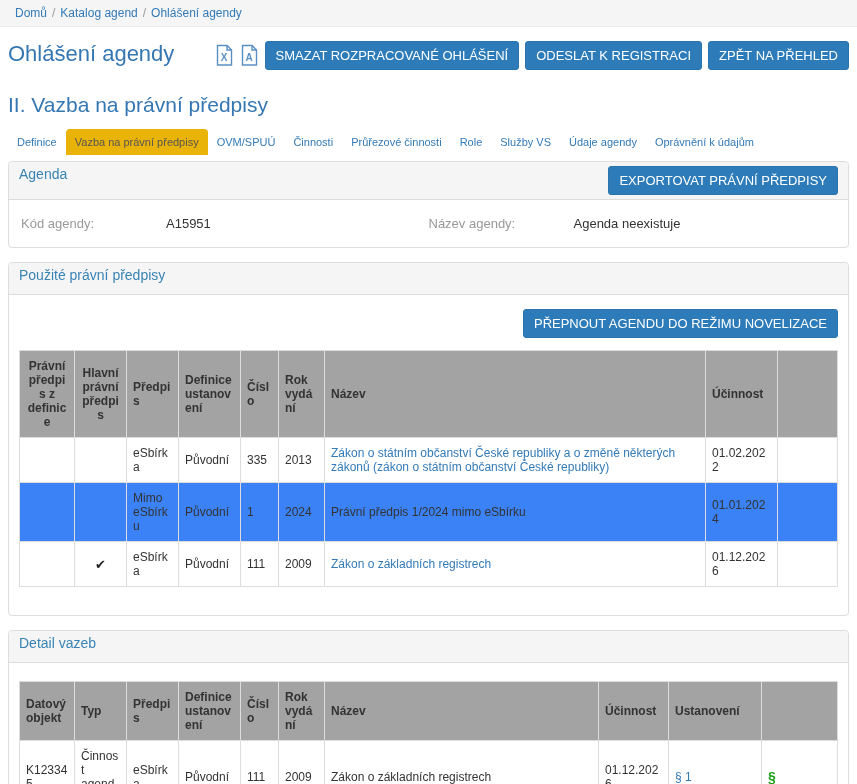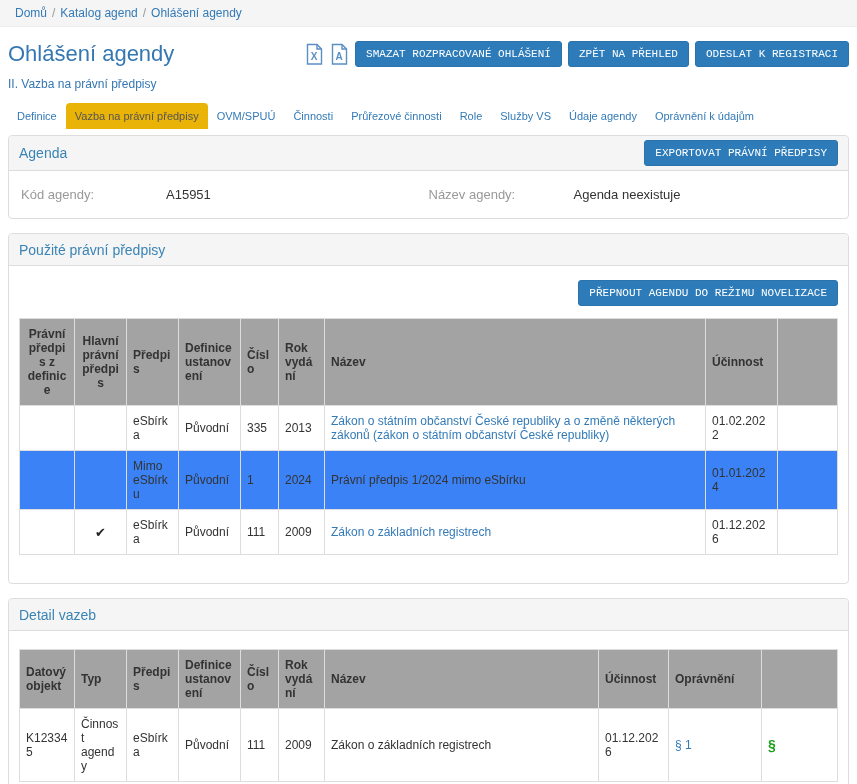--- a/index.html
+++ b/index.html
@@ -27,28 +27,28 @@
   
   .header-row { display: flex; align-items: flex-start; margin-top: 14px; }
   h1.page-title { font-size: 22px; font-weight: 400; color: #3577b2; flex: 1 1 auto; }
   .header-actions { display: flex; align-items: center; gap: 6px; }
   .file-icon { display: inline-block; width: 19px; height: 23px; cursor: pointer; }
   .btn {
     display: inline-block;
     background: #2d7cb9;
     border: 1px solid #2a73ac;
     color: #fff;
-    font-size: 11px;
-    font-family: Liberation Mono, monospace;
+    font-size: 13px;
+    font-family: Liberation Sans, sans-serif;
     padding: 6px 10px;
     border-radius: 3px;
     cursor: pointer;
     white-space: nowrap;
   }
-  h2.page-subtitle { font-size: 12px; font-weight: 400; color: #3577b2; margin: 10px 0 12px; }
+  h2.page-subtitle { font-size: 21px; font-weight: 400; color: #3577b2; margin: 23px 0 12px; }
 
   
   .tabs { list-style: none; display: flex; flex-wrap: nowrap; font-size: 11px; margin-bottom: 6px; }
   .tabs li {
     padding: 7px 9px;
     color: #337ab7;
     cursor: pointer;
     white-space: nowrap;
     border-radius: 4px 4px 0 0;
   }
@@ -56,21 +56,21 @@
 
   
   .panel { border: 1px solid #ddd; border-radius: 4px; margin-bottom: 14px; background: #fff; }
   .panel-header {
     background: #f5f5f5;
     border-bottom: 1px solid #ddd;
     border-radius: 4px 4px 0 0;
     padding: 4px 10px;
     min-height: 32px;
     display: flex;
-    align-items: center;
+    align-items: flex-start;
   }
   .panel-header .panel-title { color: #3984b5; font-size: 14px; flex: 1 1 auto; }
   .panel-body { padding: 10px; }
 
   
   .field-row { display: flex; align-items: center; padding: 6px 2px; }
   .field-label { color: #999; width: 145px; flex: 0 0 auto; }
   .field-value { color: #333; }
   .field-pair { display: flex; flex: 1 1 50%; align-items: center; }
 
@@ -114,22 +114,22 @@
           </svg>
         </span>
         <span class="file-icon">
           <svg viewBox="0 0 19 23" width="19" height="23">
             <path d="M2.5 1.5 h9.5 l4.5 4.5 v15 h-14 z" fill="#fff" stroke="#5a8fc4" stroke-width="1.4"></path>
             <path d="M12 1.5 v4.5 h4.5" fill="none" stroke="#5a8fc4" stroke-width="1.4"></path>
             <text x="9" y="17" font-size="10" font-weight="bold" fill="#5a8fc4" text-anchor="middle" font-family="Liberation Sans, sans-serif">A</text>
           </svg>
         </span>
         <button class="btn">SMAZAT ROZPRACOVANÉ OHLÁŠENÍ</button>
+        <button class="btn">ODESLAT K REGISTRACI</button>
         <button class="btn">ZPĚT NA PŘEHLED</button>
-        <button class="btn">ODESLAT K REGISTRACI</button>
       </div>
     </div>
     <h2 class="page-subtitle">II. Vazba na právní předpisy</h2>
 
     <ul class="tabs">
       <li>Definice</li>
       <li class="active">Vazba na právní předpisy</li>
       <li>OVM/SPUÚ</li>
       <li>Činnosti</li>
       <li>Průřezové činnosti</li>
@@ -253,21 +253,21 @@
           <thead>
             <tr>
               <th>Datový objekt</th>
               <th>Typ</th>
               <th>Předpis</th>
               <th>Definice ustanovení</th>
               <th>Číslo</th>
               <th>Rok vydání</th>
               <th>Název</th>
               <th>Účinnost</th>
-              <th>Oprávnění</th>
+              <th>Ustanovení</th>
               <th></th>
             </tr>
           </thead>
           <tbody>
             <tr>
               <td>K123345</td>
               <td>Činnost agendy</td>
               <td>eSbírka</td>
               <td>Původní</td>
               <td>111</td>

